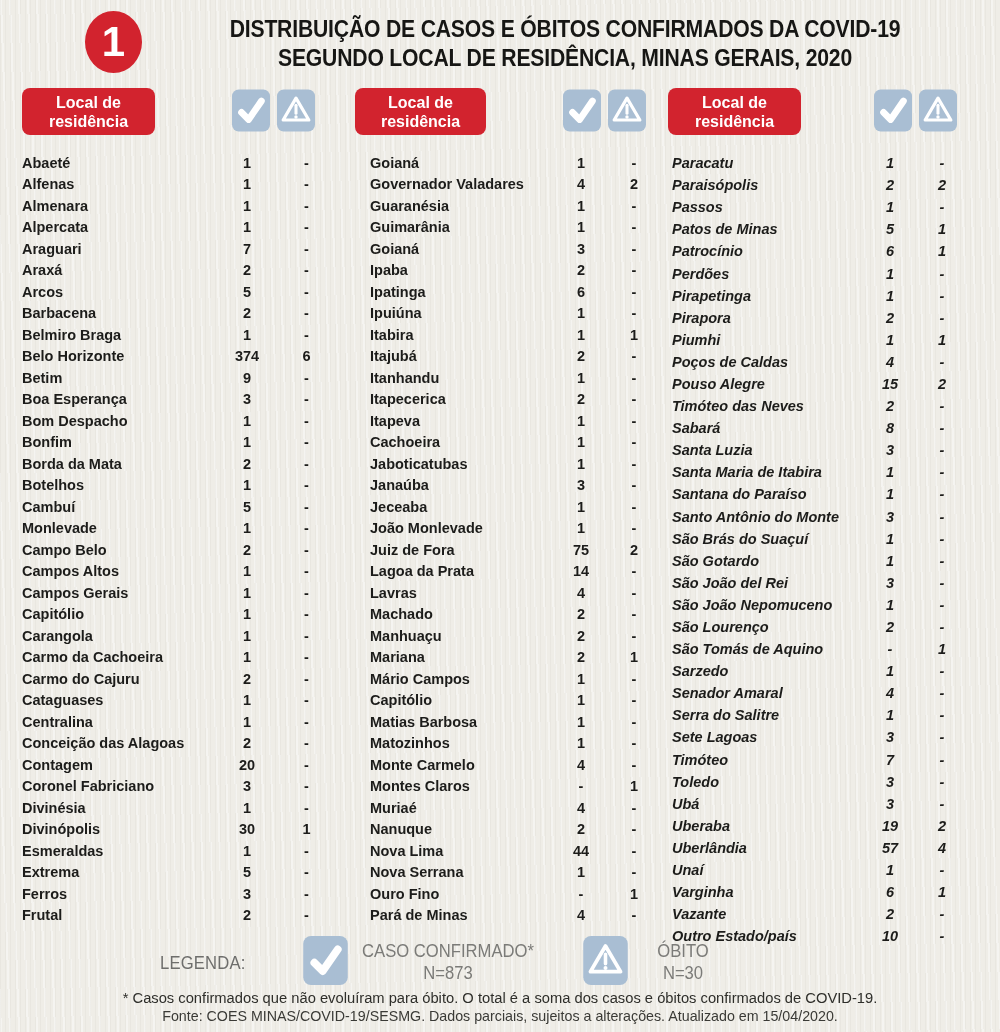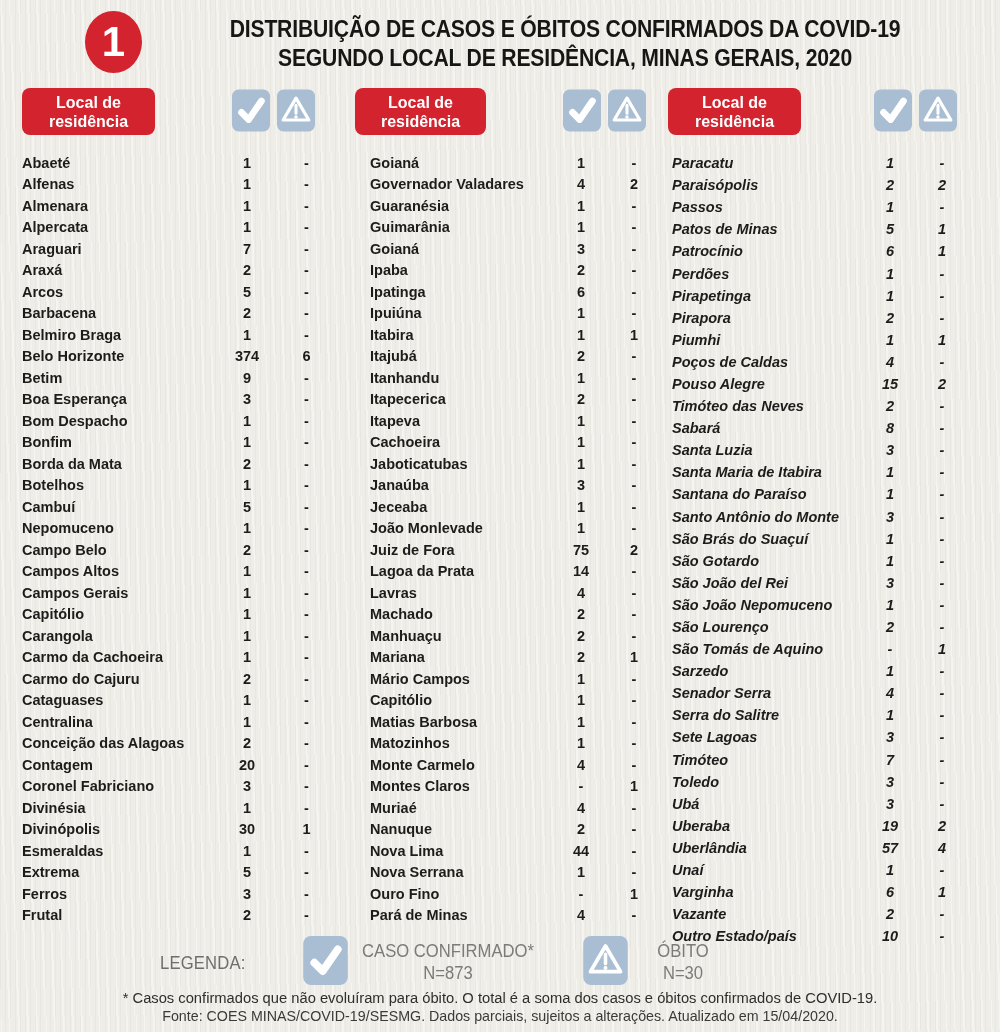--- a/index.html
+++ b/index.html
@@ -240,21 +240,21 @@
     <span class="city">Botelhos</span>
     <span class="cases">1</span>
     <span class="deaths">-</span>
   </div>
     <div class="row">
     <span class="city">Cambuí</span>
     <span class="cases">5</span>
     <span class="deaths">-</span>
   </div>
     <div class="row">
-    <span class="city">Nepomuceno</span>
+    <span class="city">Monlevade</span>
     <span class="cases">1</span>
     <span class="deaths">-</span>
   </div>
     <div class="row">
     <span class="city">Campo Belo</span>
     <span class="cases">2</span>
     <span class="deaths">-</span>
   </div>
     <div class="row">
     <span class="city">Campos Altos</span>
@@ -641,21 +641,21 @@
     <span class="city">São Tomás de Aquino</span>
     <span class="cases">-</span>
     <span class="deaths">1</span>
   </div>
     <div class="row">
     <span class="city">Sarzedo</span>
     <span class="cases">1</span>
     <span class="deaths">-</span>
   </div>
     <div class="row">
-    <span class="city">Senador Serra</span>
+    <span class="city">Senador Amaral</span>
     <span class="cases">4</span>
     <span class="deaths">-</span>
   </div>
     <div class="row">
     <span class="city">Serra do Salitre</span>
     <span class="cases">1</span>
     <span class="deaths">-</span>
   </div>
     <div class="row">
     <span class="city">Sete Lagoas</span>

